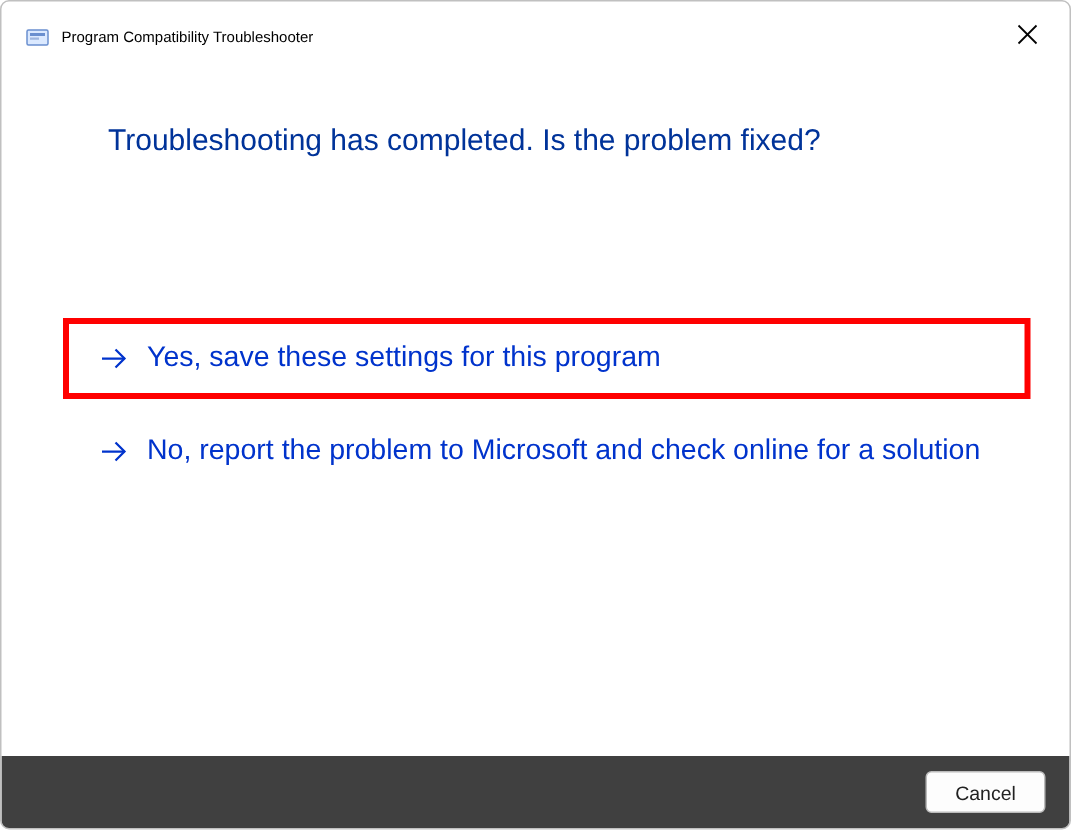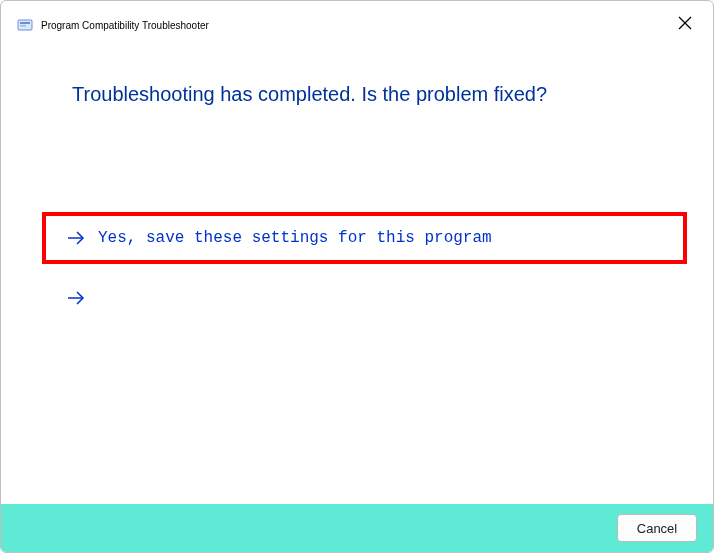--- a/index.html
+++ b/index.html
@@ -53,24 +53,23 @@
     font-weight: 400;
   }
 
   .options { display: flex; flex-direction: column; gap: 20px; }
 
   .option {
     display: flex;
     align-items: center;
     gap: 12px;
     color: #0033cc;
-    font-size: 16px;
+    font-size: 19px;
     cursor: pointer;
     padding: 8px 10px;
-    font-family: Liberation Mono, monospace;
   }
   .option.highlight {
     border: 4px solid #ff0000;
     margin: -4px -14px;
     padding: 12px 20px;
   }
   .arrow-icon {
     width: 20px;
     height: 20px;
     flex-shrink: 0;
@@ -83,21 +82,21 @@
   .footer {
     position: absolute;
     bottom: 0;
     left: 0;
     right: 0;
     height: 48px;
     display: flex;
     align-items: center;
     justify-content: flex-end;
     padding-right: 16px;
-    background: #5eead4;
+    background: #404040;
   }
 
   .btn {
     min-width: 80px;
     height: 28px;
     border: 1px solid #bbb;
     border-radius: 4px;
     background: #fdfdfd;
     font-size: 13px;
     color: #222;
@@ -142,20 +141,21 @@
     </div>
 
 
     <div class="option">
       <span class="arrow-icon">
         <svg viewBox="0 0 20 20">
             <line x1="2" y1="10" x2="17" y2="10"></line>
             <polyline points="11,4 17,10 11,16"></polyline>
           </svg>
       </span>
+      <span>No, report the problem to Microsoft and check online for a solution</span>
     </div>
 
   </div>
 </div>
 
 <div class="footer">
   <button class="btn">Cancel</button>
 </div>
 
 </body></html>

